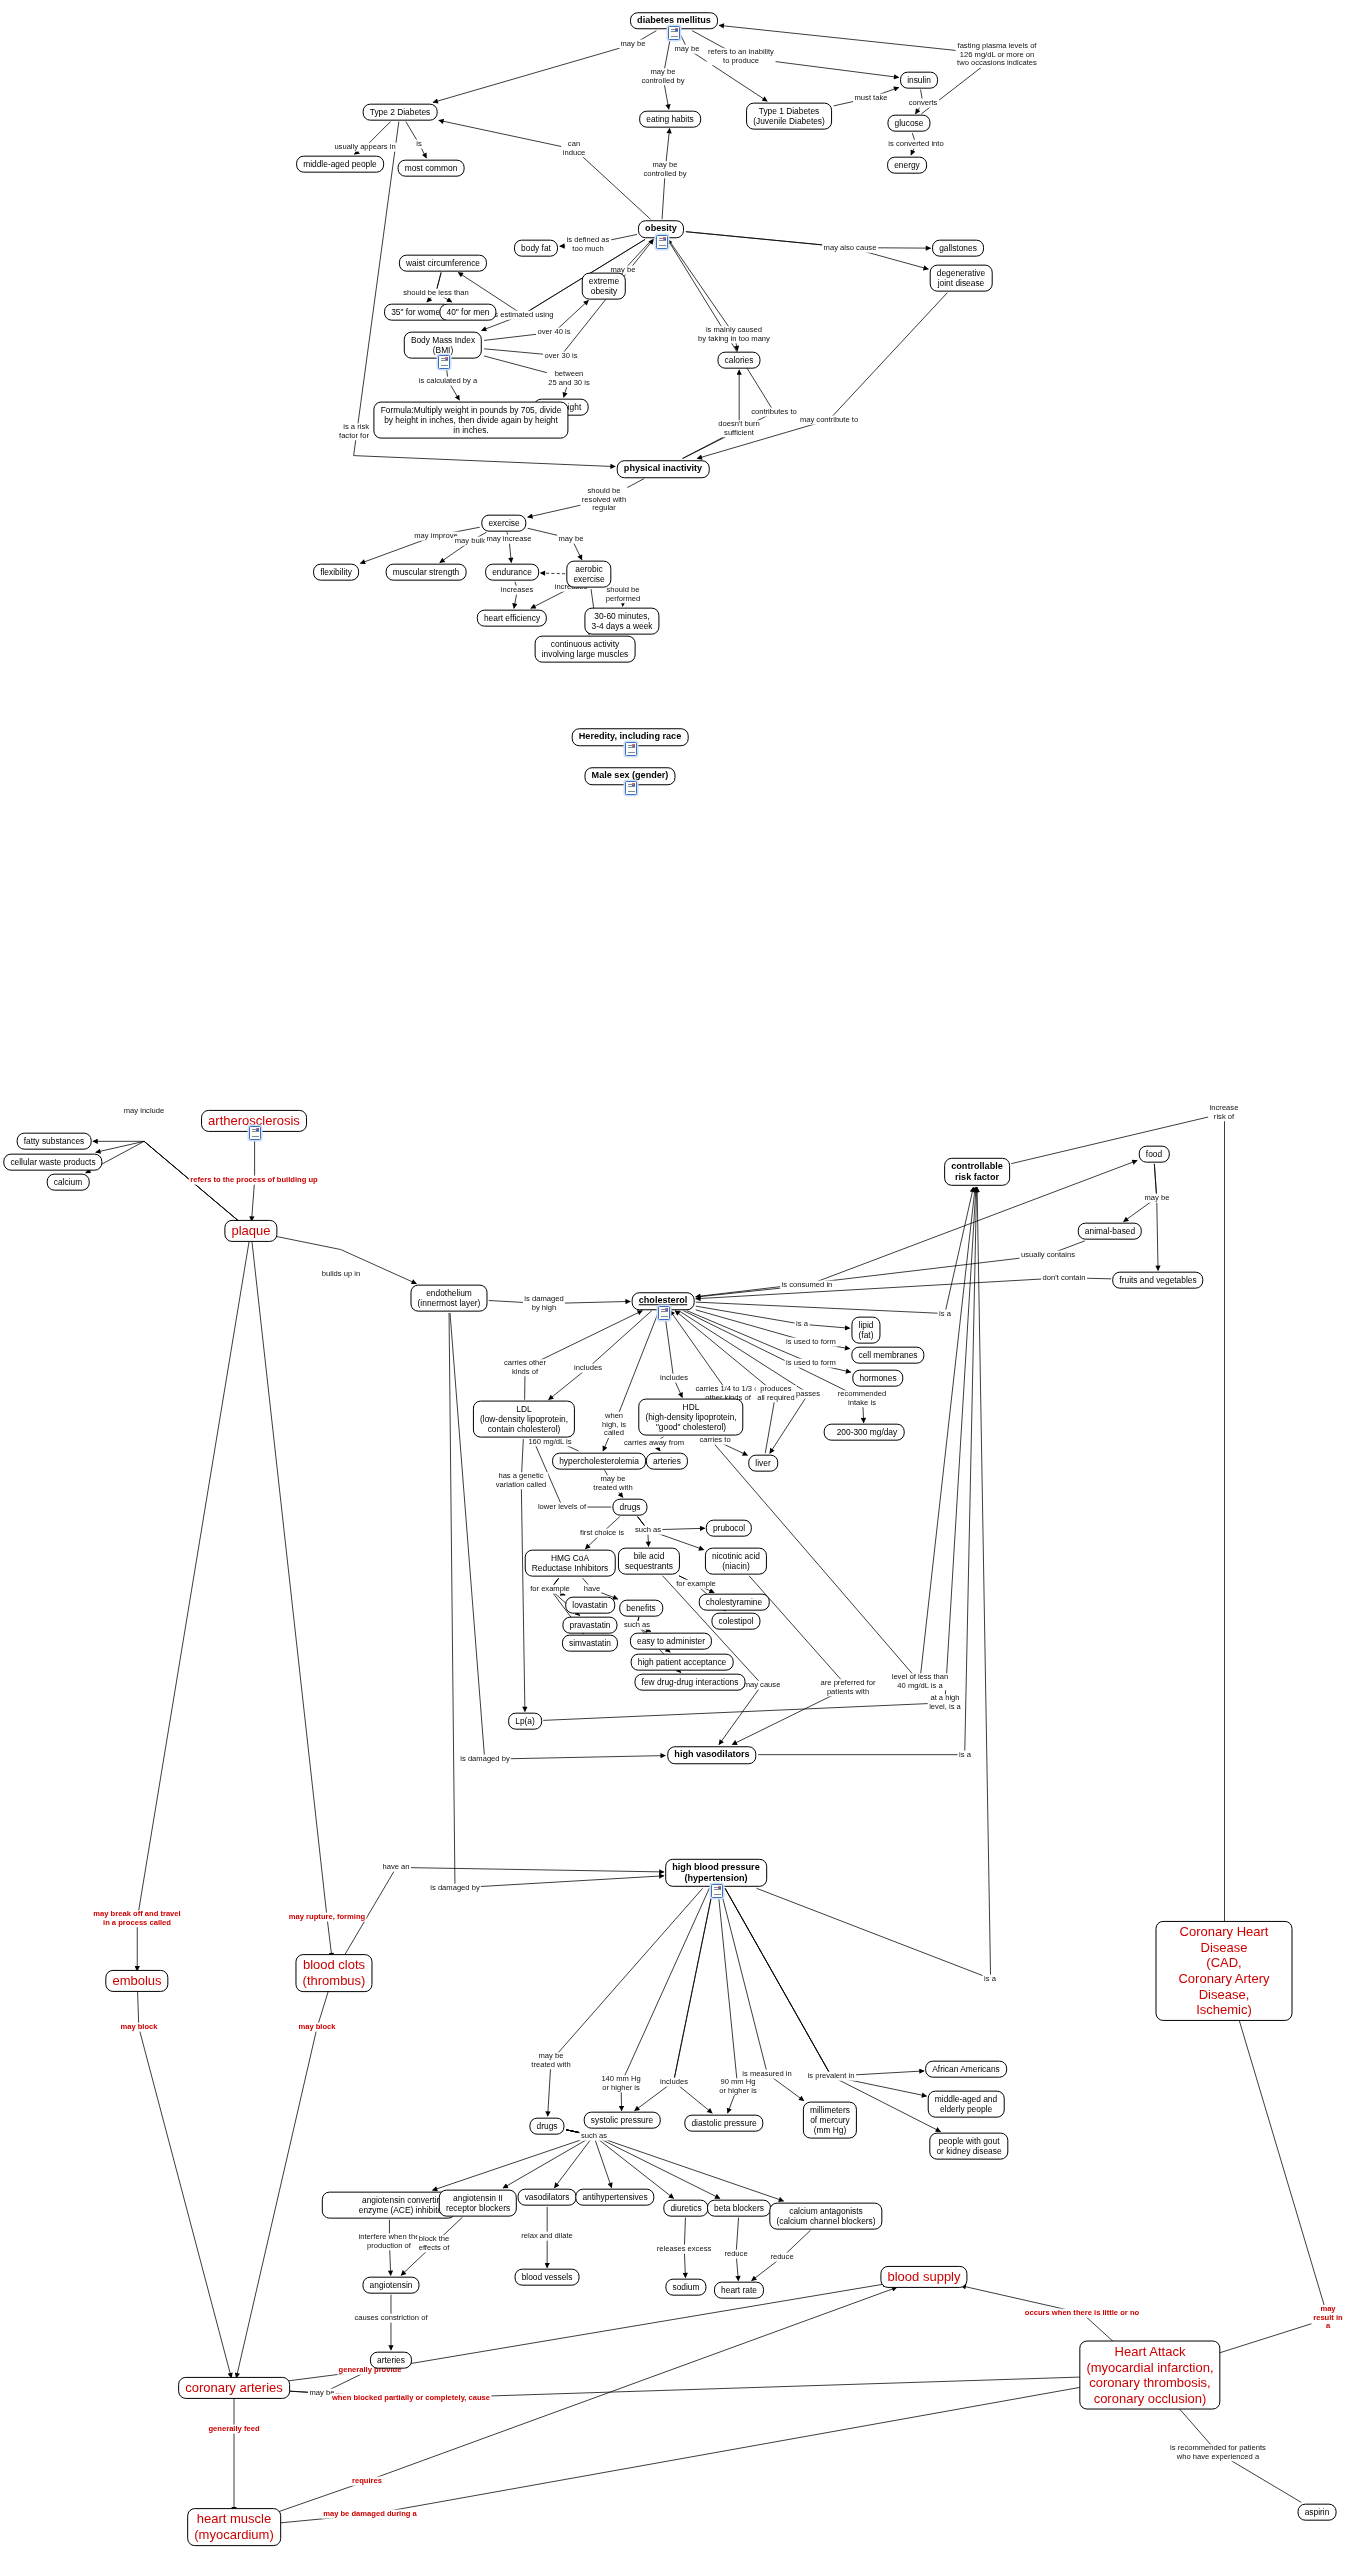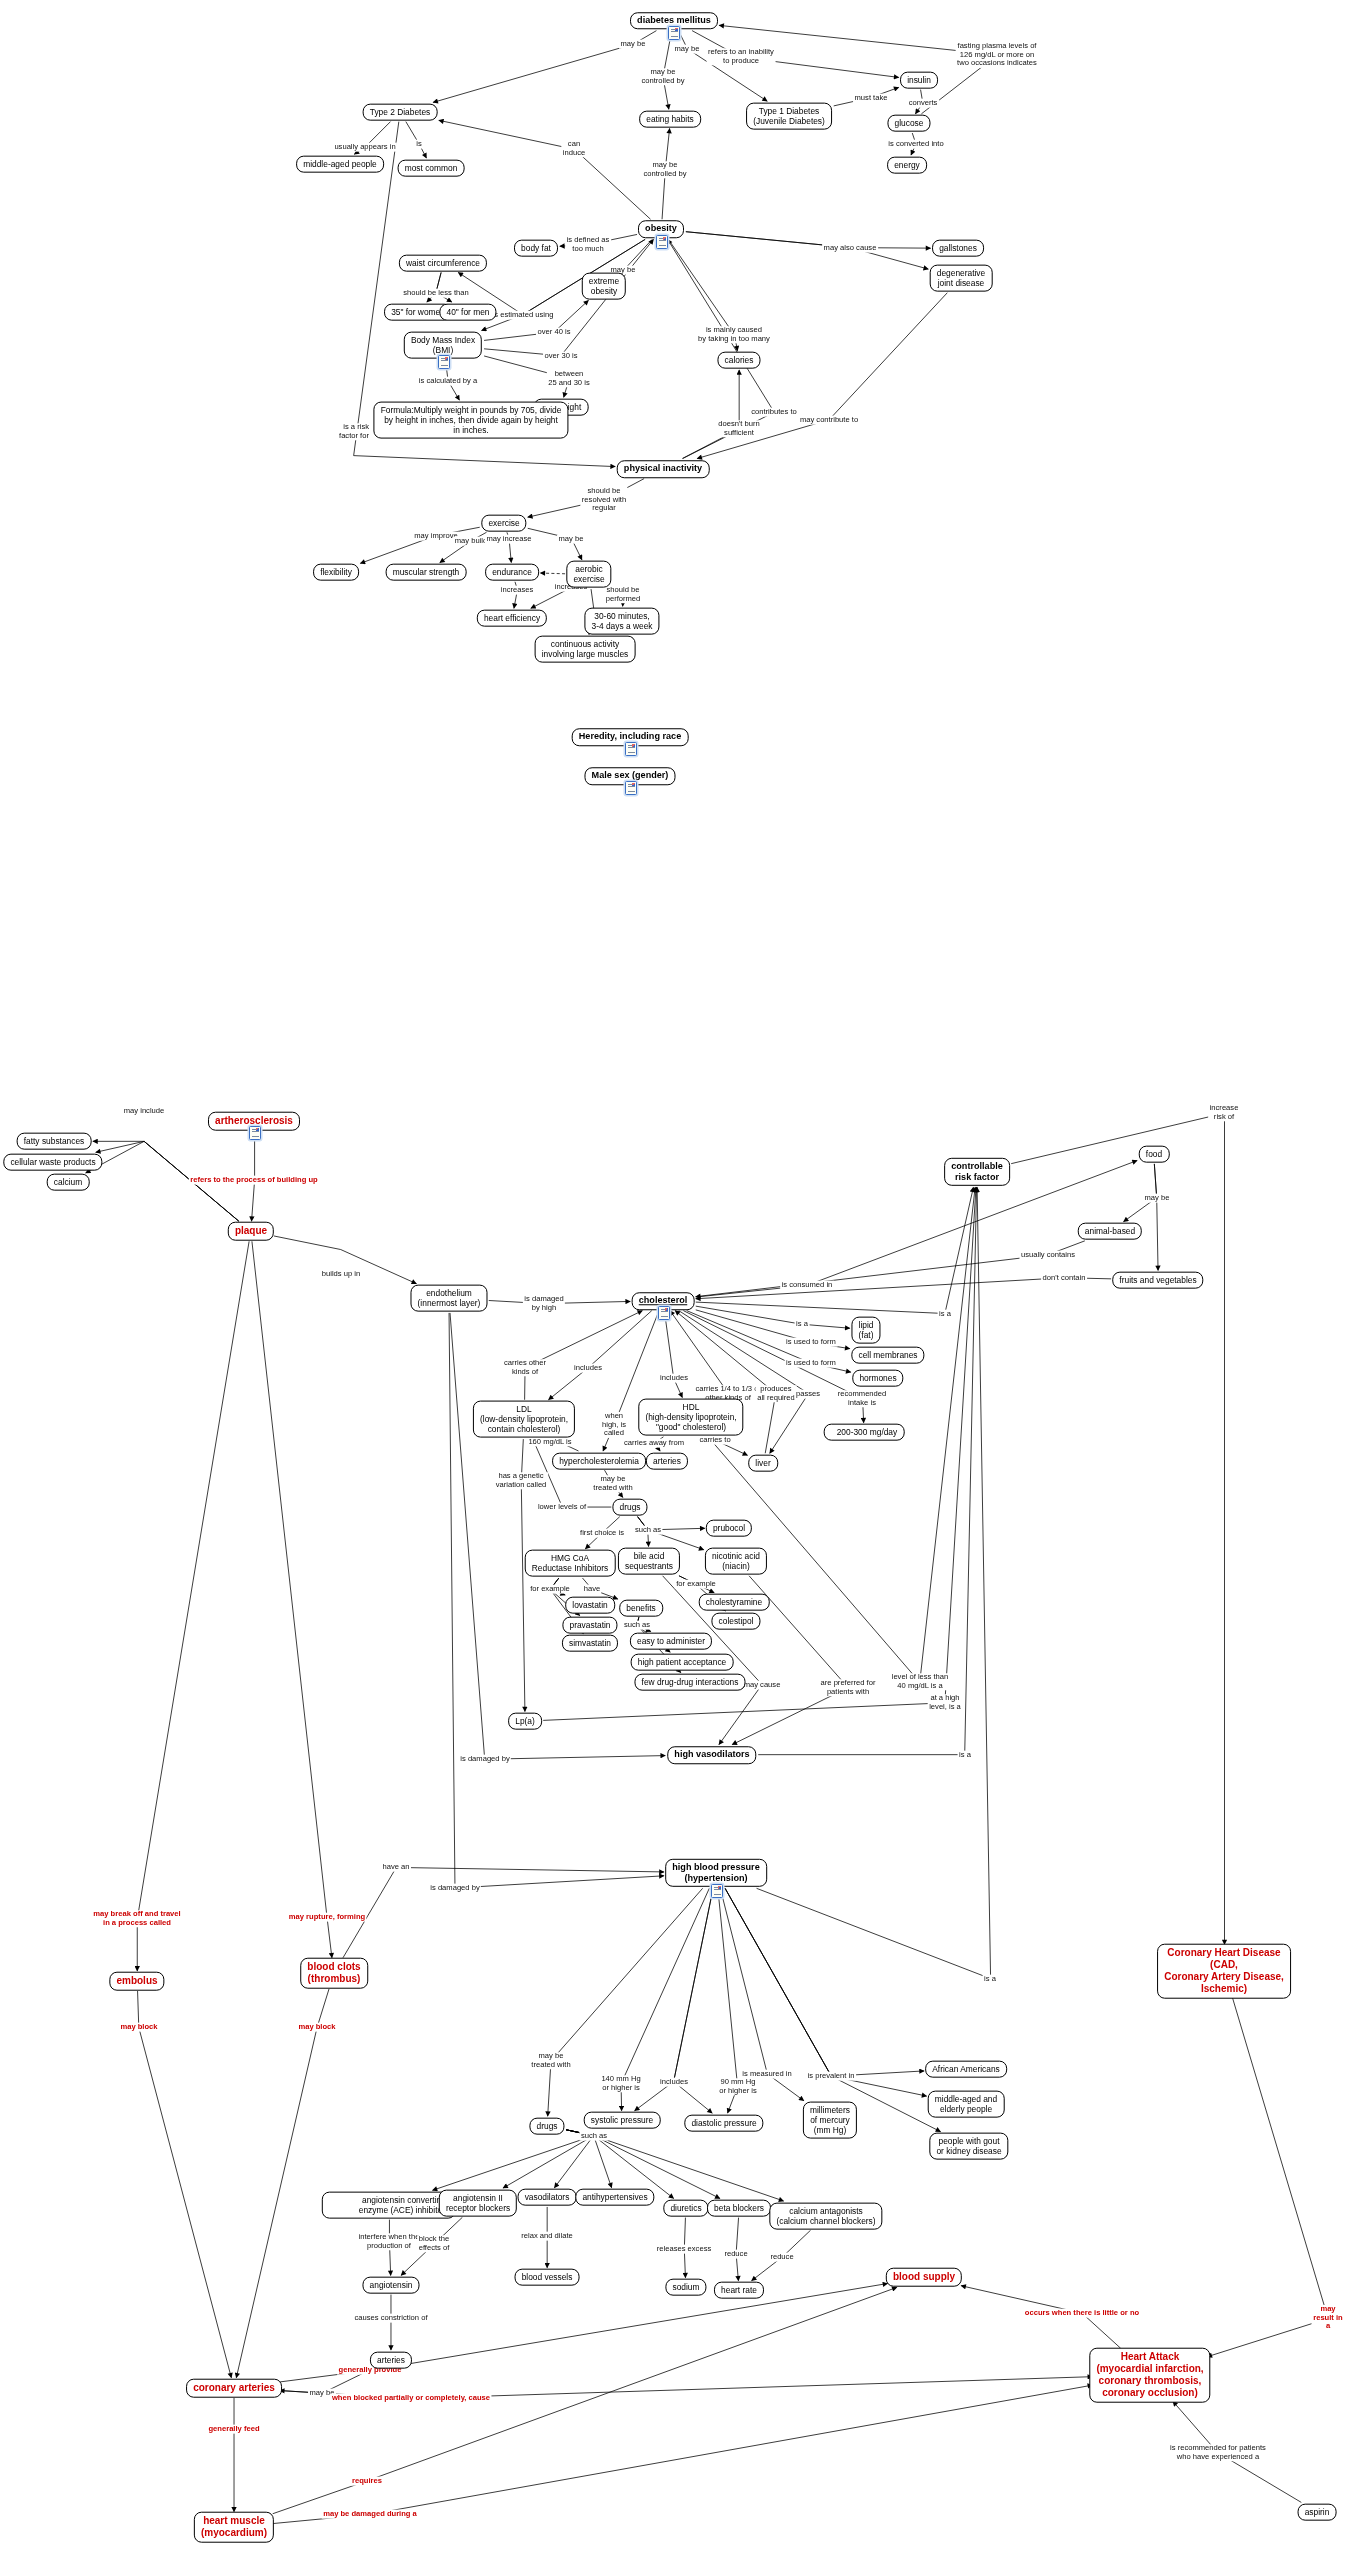--- a/index.html
+++ b/index.html
@@ -3,21 +3,21 @@
 <meta charset="utf-8">
 <style>
   html,body{margin:0;padding:0;background:#fff;}
   #canvas{position:relative;width:1361px;height:2576px;background:#fff;overflow:hidden;
           font-family:"Liberation Sans","DejaVu Sans",sans-serif;}
   #edges{position:absolute;left:0;top:0;z-index:1;}
   .node{position:absolute;transform:translate(-50%,-50%);background:#fff;border:0.8px solid #000;
         border-radius:7.6px;padding:2.3px 6.1px;font-size:8.4px;line-height:1.2;text-align:center;
         white-space:pre-line;z-index:3;color:#000;}
   .node.b{font-weight:bold;font-size:9.1px;}
-  .node.rb{font-weight:bold;font-size:10px;color:#cc0000;}
+  .node.rb{font-weight:normal;font-size:13px;color:#cc0000;}
   .elabel{position:absolute;transform:translate(-50%,-50%);background:#fff;padding:0 1.5px;
           font-size:7.6px;line-height:1.15;text-align:center;white-space:pre-line;z-index:2;color:#111;}
   .elabel.red{color:#cc0000;font-weight:bold;}
   .res-icon{position:absolute;width:10px;height:12.2px;background:#fdfdf5;border:0.8px solid #3a6fc4;
             border-radius:1.5px;box-shadow:0 0 0 1.5px #cfe0f5;z-index:4;}
   .res-icon::before{content:"";position:absolute;left:1.5px;right:1.5px;top:2.3px;height:7.6px;
             background:repeating-linear-gradient(to bottom,#7a8aa0 0 0.8px,transparent 0.8px 2.3px);}
   .res-icon::after{content:"";position:absolute;right:0.8px;top:0.8px;width:3px;height:3px;
             background:linear-gradient(135deg,#d66 0 50%,#36c 50% 100%);}
 </style>

